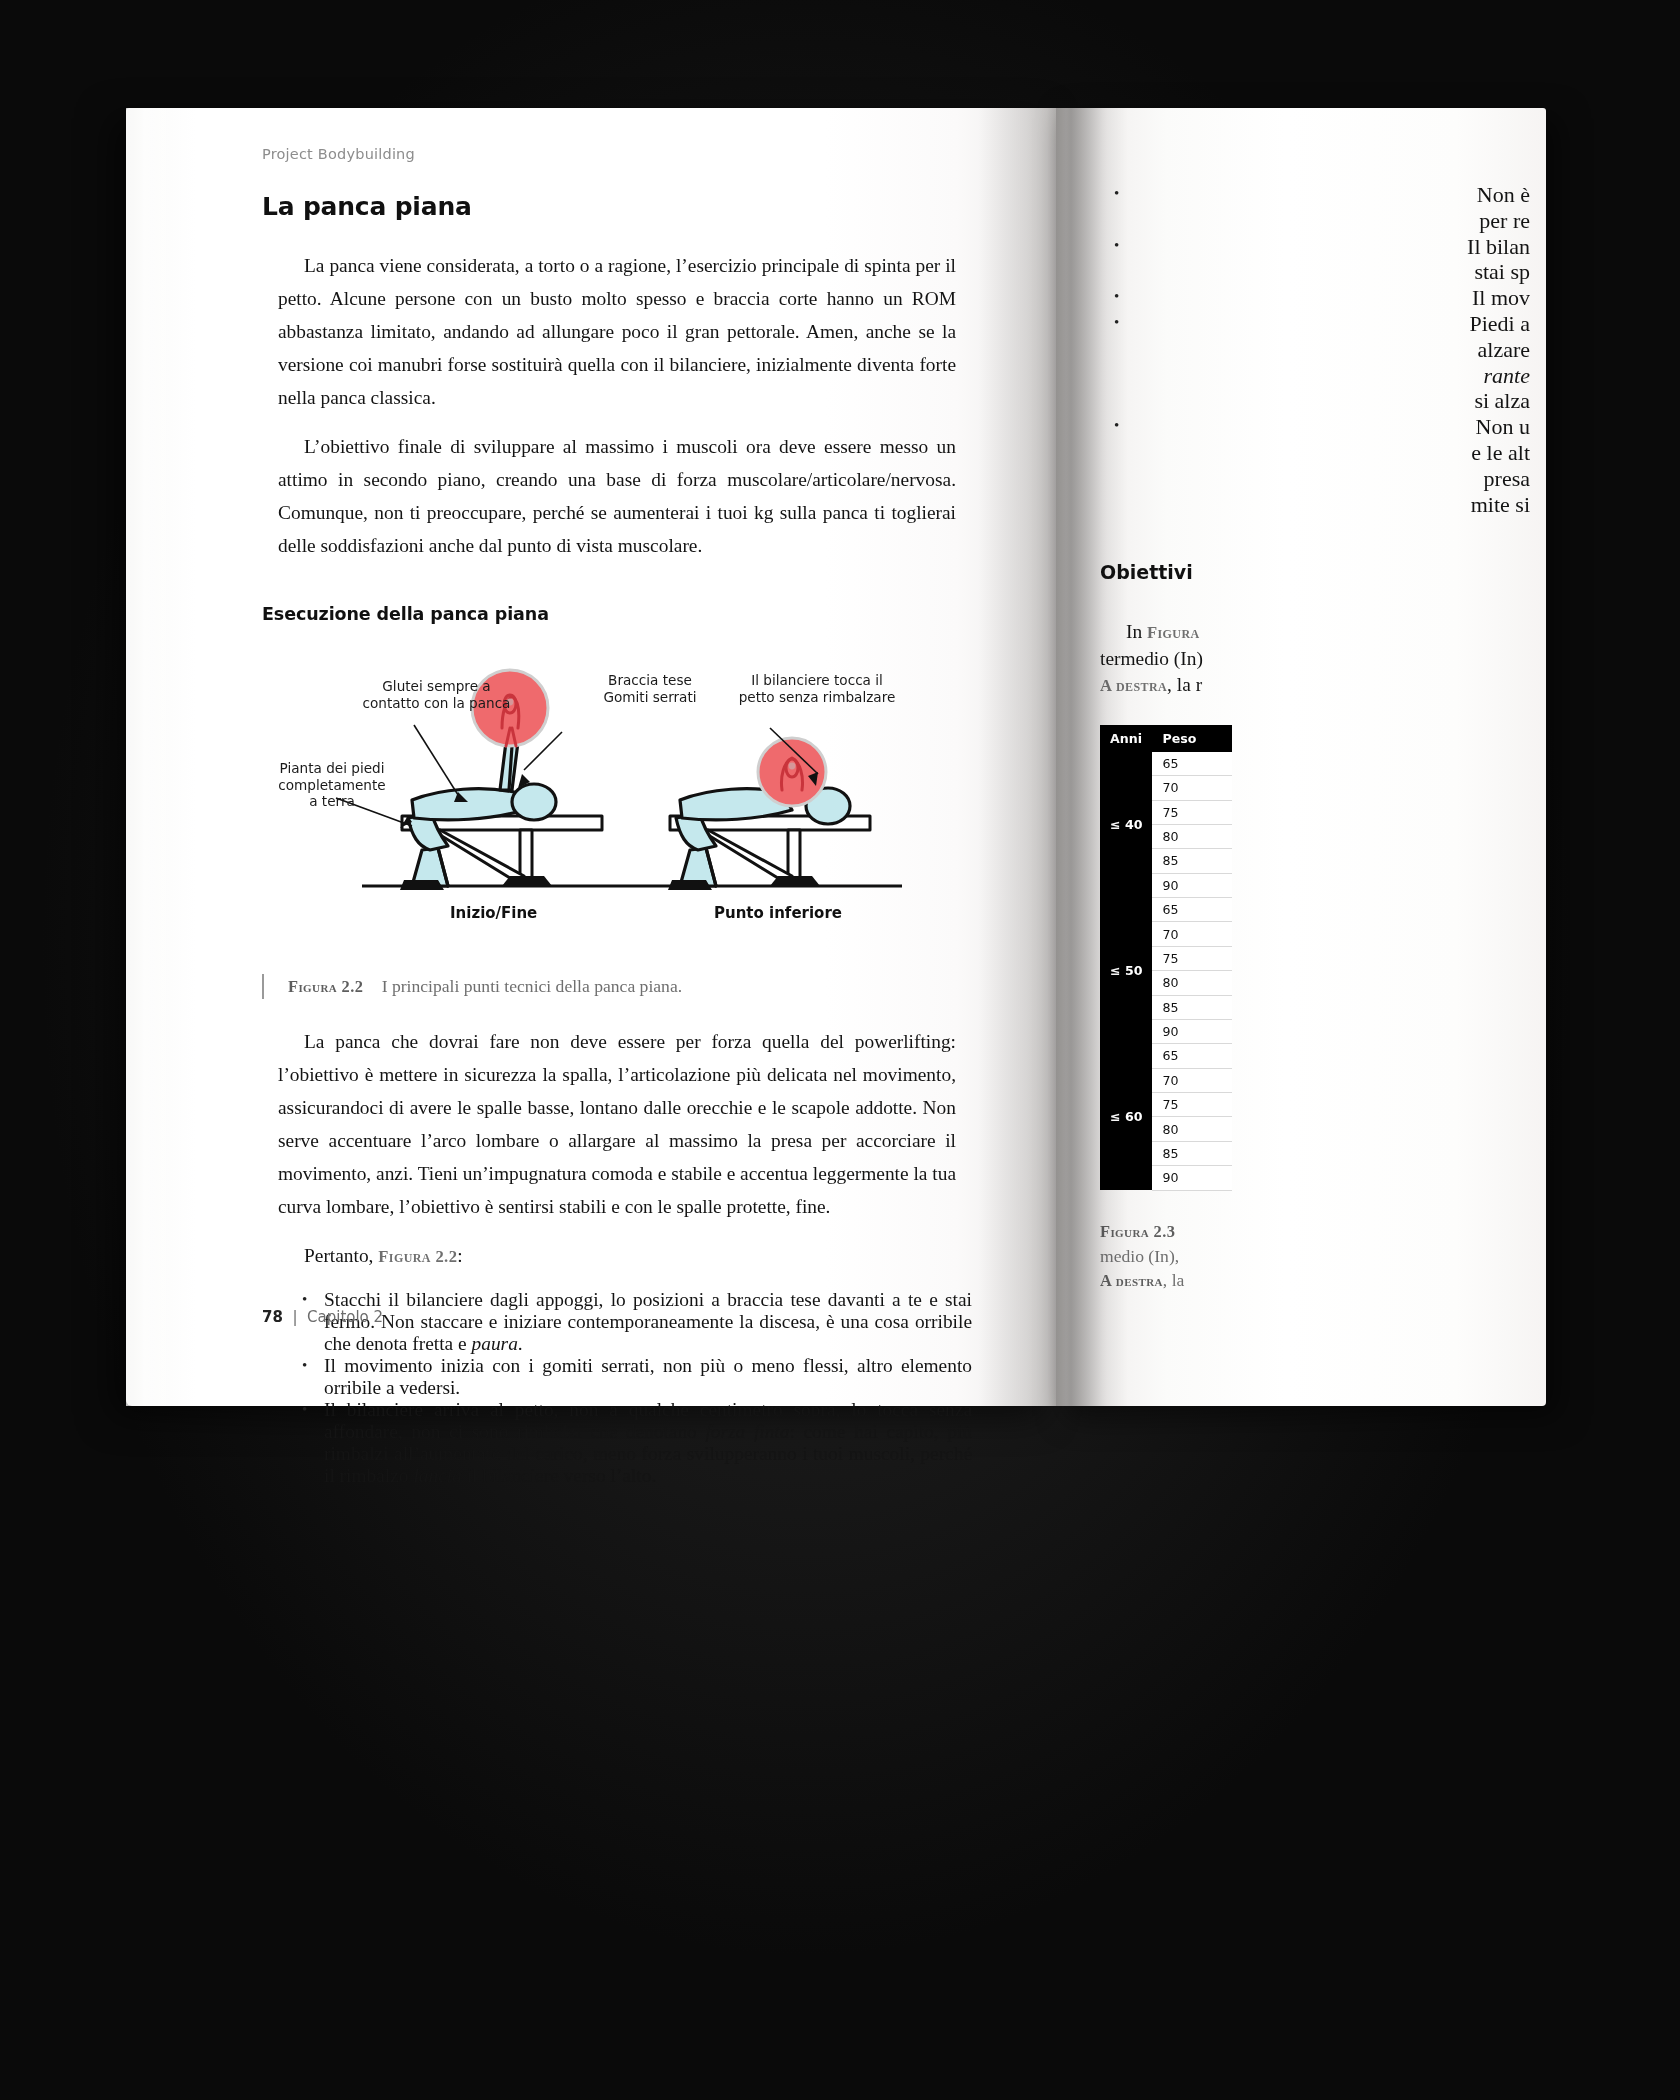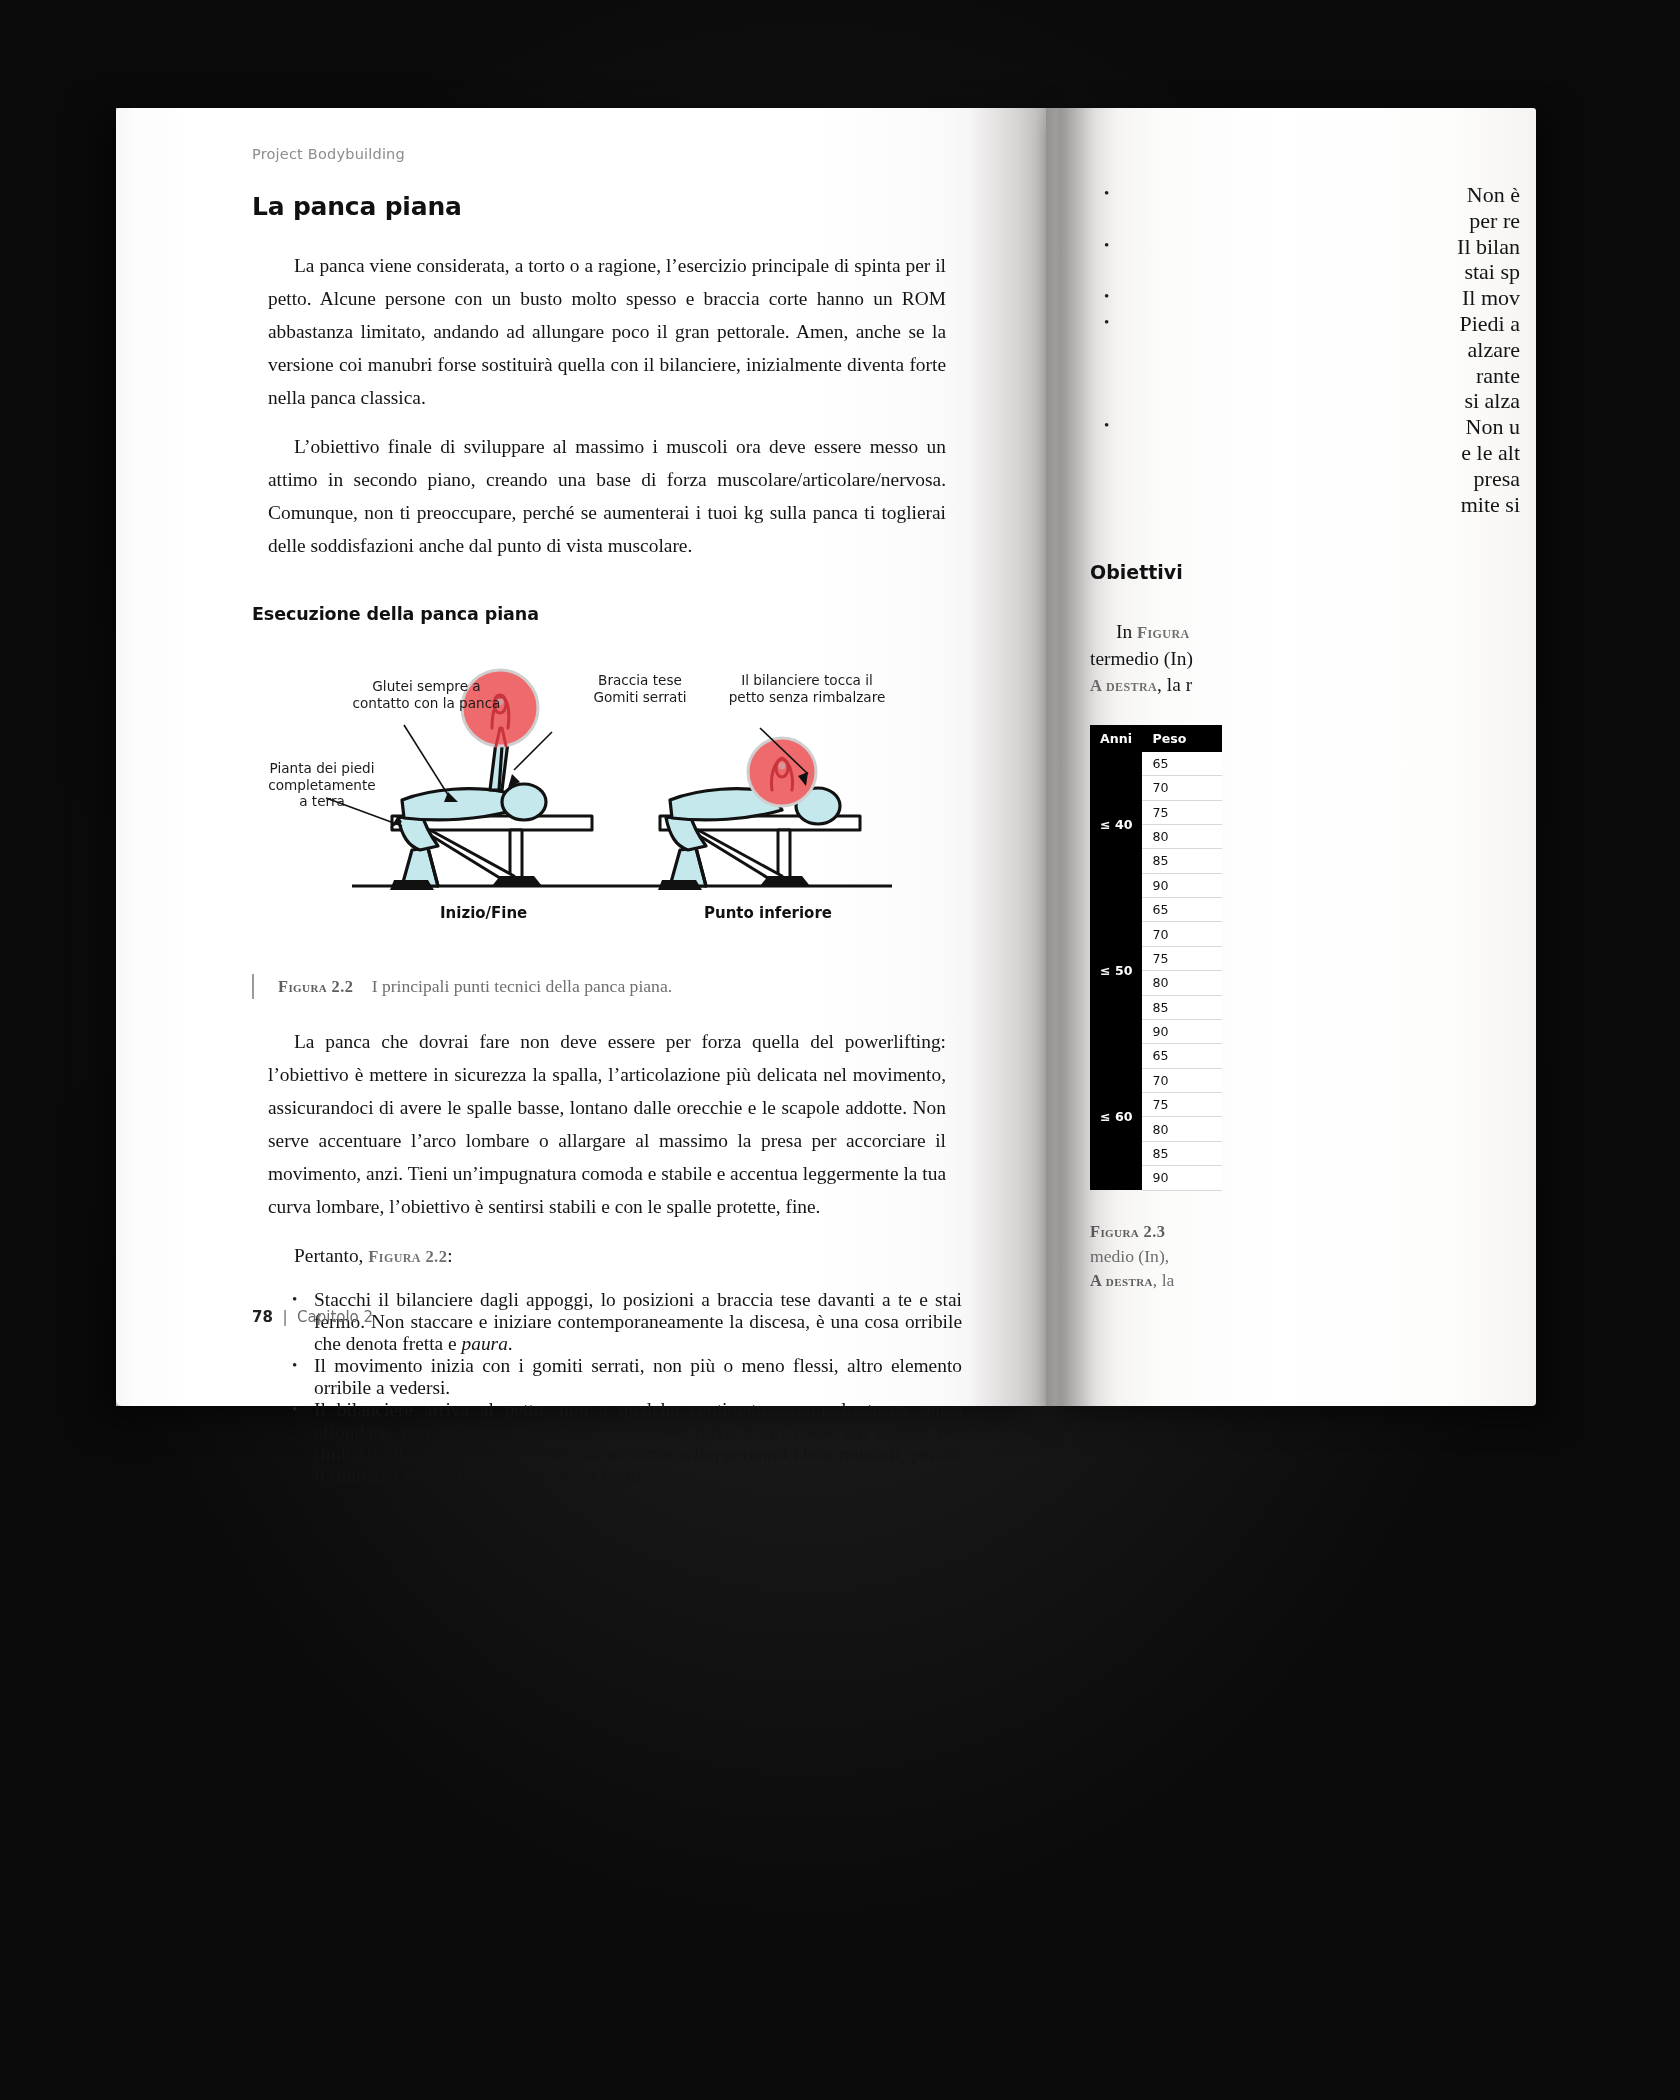--- a/index.html
+++ b/index.html
@@ -5,21 +5,21 @@
   html,body{margin:0;padding:0;background:#000;}
   body{width:1680px;height:2100px;position:relative;overflow:hidden;
        font-family:"Liberation Serif",serif;}
 
   
   #backdrop{position:absolute;inset:0;background:#0a0a0a;}
   #vignette{position:absolute;inset:0;
     background:radial-gradient(ellipse at 48% 45%, rgba(60,60,60,.55) 0%, rgba(10,10,10,0) 62%);}
 
   
-  #book{position:absolute;left:116px;top:108px;width:1420px;height:1298px;}
+  #book{position:absolute;left:126px;top:108px;width:1420px;height:1298px;}
 
   .page{position:absolute;top:0;height:1298px;background:#fdfdfd;}
 
   
   #page-left{left:0;width:930px;
     border-top-left-radius:3px;border-bottom-left-radius:6px;
     background:
       linear-gradient(to right,
         #e6e6e4 0px, #fbfbfa 18px, #ffffff 70px,
         #ffffff 700px, #fbfafa 830px, #efedec 900px, #e2dfdd 930px);
@@ -273,21 +273,21 @@
           <li>
             <div>Il bilan</div>
             <div style="margin-left: 14px;">stai sp</div>
           </li>
           <li>
             <div>Il mov</div>
           </li>
           <li>
             <div>Piedi a</div>
             <div style="margin-left: 0px;">alzare</div>
-            <div style="margin-left: 0px;">rante</div>
+            <div style="margin-left: 0px; font-style: italic;">rante</div>
             <div style="margin-left: 0px;">si alza</div>
           </li>
           <li>
             <div>Non u</div>
             <div style="margin-left: 0px;">e le alt</div>
             <div style="margin-left: 0px;">presa</div>
             <div style="margin-left: 0px;">mite si</div>
           </li>
         </ul>
 

